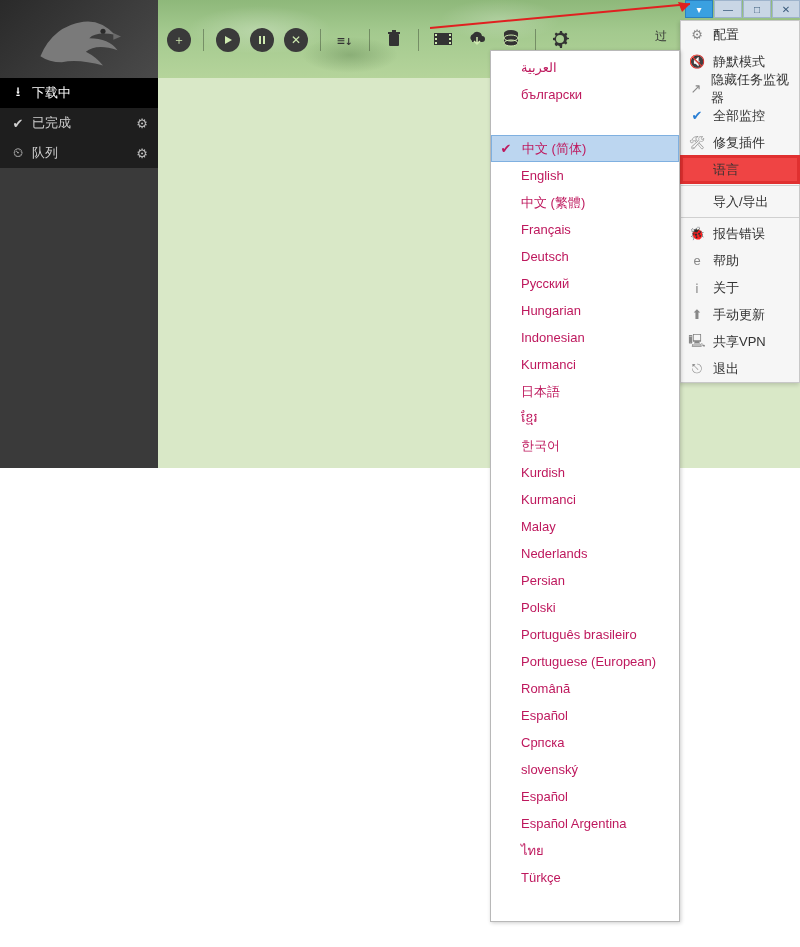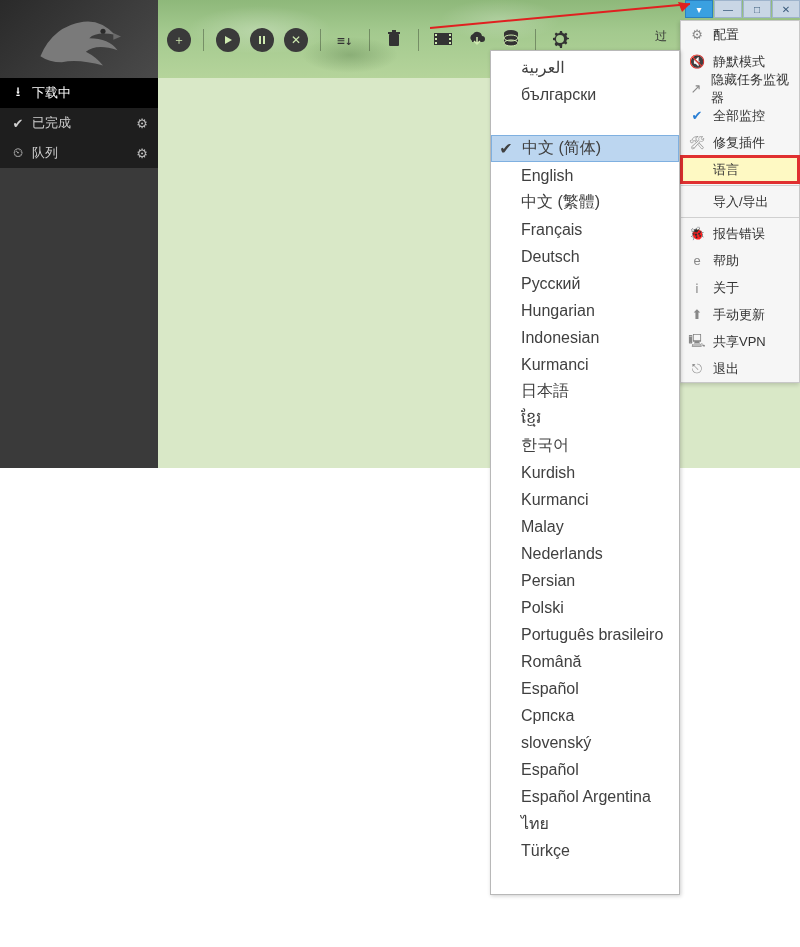--- a/index.html
+++ b/index.html
@@ -33,27 +33,27 @@
   .side-icon { width:16px; display:inline-flex; align-items:center; justify-content:center; margin-right:6px; }
   .side-left { display:flex; align-items:center; }
   .gear { color:#bbb; }
   .sidebar { background: linear-gradient(#1e1e1e 0 90px, #3a3a3a 90px 390px, #fff 390px 100%); }
 
   .content { position:absolute; top: 78px; left: 158px; right: 0; height: 390px; background: #d9e8c7; }
 
   
   .settings-menu { position: absolute; top: 20px; right: 0; width: 120px; background: #f6f6f6; border: 1px solid #c8c8c8; z-index: 40; box-shadow: -1px 2px 4px rgba(0,0,0,0.15); }
   .menu-row { height: 27px; display:flex; align-items:center; padding: 0 8px; gap: 8px; cursor:pointer; color:#333; font-size:13px; }
-  .menu-row.highlight { background: #fef9c3; outline: 3px solid #e03030; outline-offset: -2px; }
+  .menu-row.highlight { background: #ef4444; outline: 3px solid #e03030; outline-offset: -2px; }
   .menu-sep { height: 1px; background: #d0d0d0; margin: 2px 0; }
   .menu-icon { width:16px; height:16px; display:inline-flex; align-items:center; justify-content:center; color:#888; font-size:13px; }
 
   
   .lang-menu { position:absolute; top: 50px; left: 490px; width: 190px; background:#fff; border:1px solid #b8b8b8; z-index: 45; box-shadow: 1px 1px 4px rgba(0,0,0,0.2); padding: 3px 0; }
-  .lang-row { height: 27px; display:flex; align-items:center; padding: 0 8px 0 4px; gap:6px; cursor:pointer; color:#404040; font-size:16px; }
+  .lang-row { height: 27px; display:flex; align-items:center; padding: 0 8px 0 4px; gap:6px; cursor:pointer; color:#be185d; font-size:13px; }
   .lang-row.selected { background: #bcd6f0; border: 1px solid #7fb0e0; }
   .lang-check { width:20px; text-align:center; }
 
   
   .arrow { position:absolute; top:0; left:430px; width:280px; height:30px; z-index:60; pointer-events:none; }
 </style>
 </head>
 <body>
 
 <div class="titlebar">
@@ -320,20 +320,24 @@
     <div class="lang-row">
       <span class="lang-check"></span>
       <span>Polski</span>
     </div>
     <div class="lang-row">
       <span class="lang-check"></span>
       <span>Português brasileiro</span>
     </div>
     <div class="lang-row">
       <span class="lang-check"></span>
+      <span>Portuguese (European)</span>
+    </div>
+    <div class="lang-row">
+      <span class="lang-check"></span>
       <span>Română</span>
     </div>
     <div class="lang-row">
       <span class="lang-check"></span>
       <span>Español</span>
     </div>
     <div class="lang-row">
       <span class="lang-check"></span>
       <span>Српска</span>
     </div>

